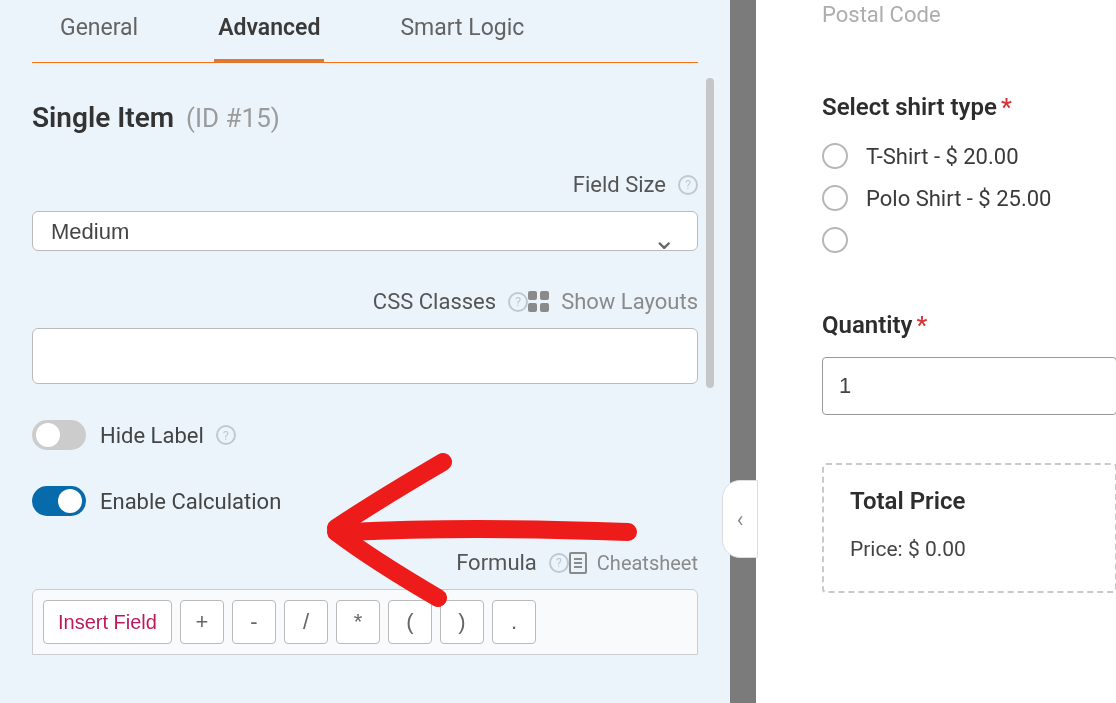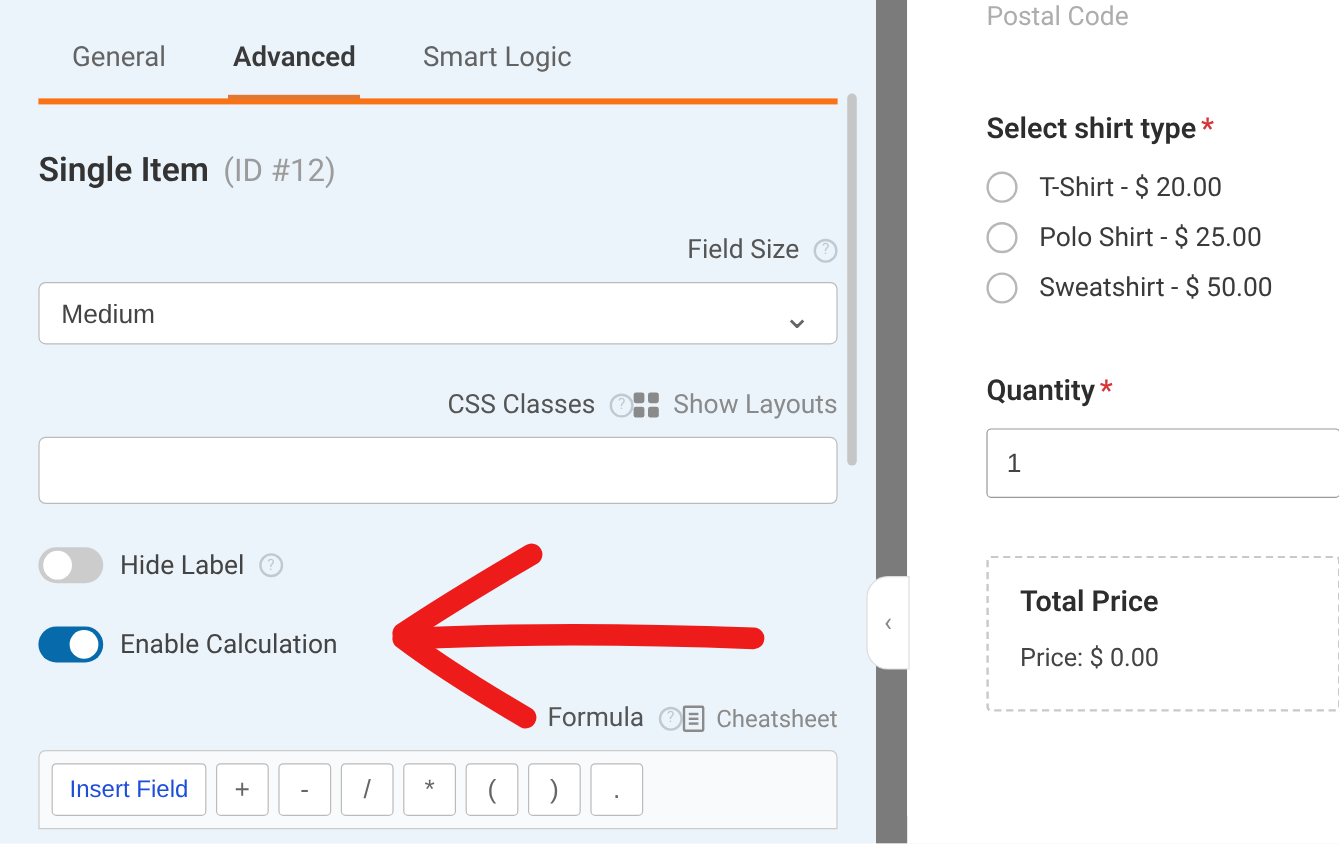--- a/index.html
+++ b/index.html
@@ -14,23 +14,22 @@
 .left-panel {
   position: absolute;
   left: 0; top: 0;
   width: 730px;
   height: 703px;
   background: #ecf4fb;
   padding: 0 32px;
 }
 .tabs {
   display: flex;
-  gap: 48px;
-  padding-top: 20px;
-  border-bottom: 5px solid #f97316;
+  gap: 72px;
+  border-bottom: 1px solid #f97316;
   position: relative;
 }
 .tab {
   font-size: 23px;
   color: #636363;
   padding: 14px 4px 18px 4px;
   cursor: pointer;
 }
 .tab.active {
   color: #3a3a3a;
@@ -74,21 +73,21 @@
   border-radius: 50%;
   display: inline-flex;
   align-items: center;
   justify-content: center;
   font-size: 13px;
   color: #bfc9d1;
   cursor: pointer;
 }
 .select-input {
   width: 100%;
-  height: 52px;
+  height: 40px;
   border: 1px solid #bbb;
   border-radius: 6px;
   background: #fff;
   font-size: 22px;
   color: #444;
   padding: 0 18px;
   appearance: none;
   position: relative;
 }
 .select-wrap { position: relative; }
@@ -191,21 +190,21 @@
   height: 44px;
   min-width: 44px;
   border: 1px solid #bbb;
   border-radius: 4px;
   background: #fff;
   font-size: 22px;
   color: #666;
   cursor: pointer;
   padding: 0 14px;
 }
-.formula-btn.insert { font-size: 20px; color: #1d4ed8; }
+.formula-btn.insert { font-size: 20px; color: #be185d; }
 .scrollbar {
   position: absolute;
   right: 16px;
   top: 78px;
   width: 8px;
   height: 310px;
   background: #c6c6c6;
   border-radius: 4px;
 }
 .divider {
@@ -307,21 +306,21 @@
 
 <div class="left-panel">
   <div class="tabs">
     <div class="tab">General</div>
     <div class="tab active">Advanced</div>
     <div class="tab">Smart Logic</div>
   </div>
 
   <div class="section-title">
     <span class="section-title-main">Single Item</span>
-    <span class="section-title-id">(ID #12)</span>
+    <span class="section-title-id">(ID #15)</span>
   </div>
 
   <div class="field-group">
     <div class="field-label-row">
       <div class="field-label">
         <span>Field Size</span>
         <span class="help-icon">?</span>
       </div>
     </div>
     <div class="select-wrap">
@@ -407,21 +406,20 @@
     <div class="radio-row">
       <div class="radio"></div>
       <span class="radio-label">T-Shirt - $ 20.00</span>
     </div>
     <div class="radio-row">
       <div class="radio"></div>
       <span class="radio-label">Polo Shirt - $ 25.00</span>
     </div>
     <div class="radio-row">
       <div class="radio"></div>
-      <span class="radio-label">Sweatshirt - $ 50.00</span>
     </div>
   </div>
 
   <div class="right-section-title" style="margin-top:58px;">
     <span>Quantity</span><span class="req">*</span>
   </div>
   <input class="qty-input" value="1" style="">
 
   <div class="total-box">
     <div class="total-title">Total Price</div>

